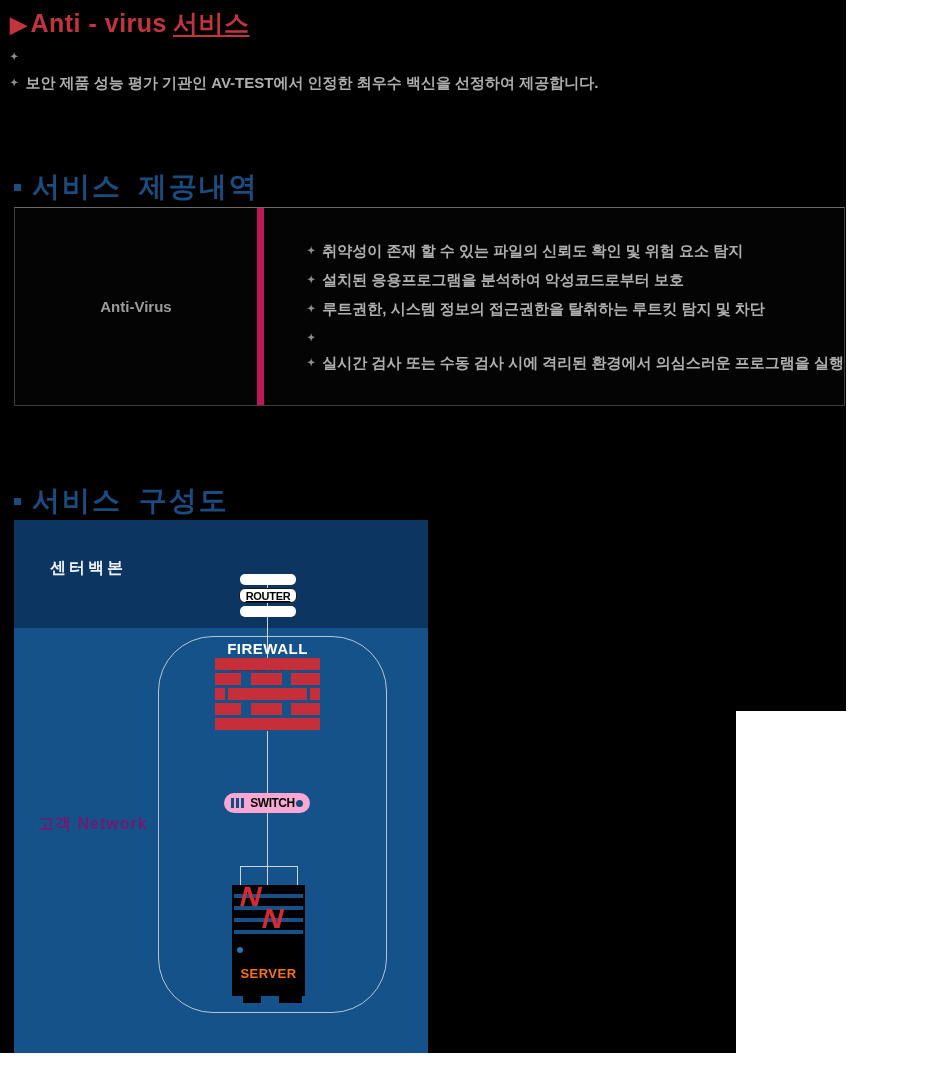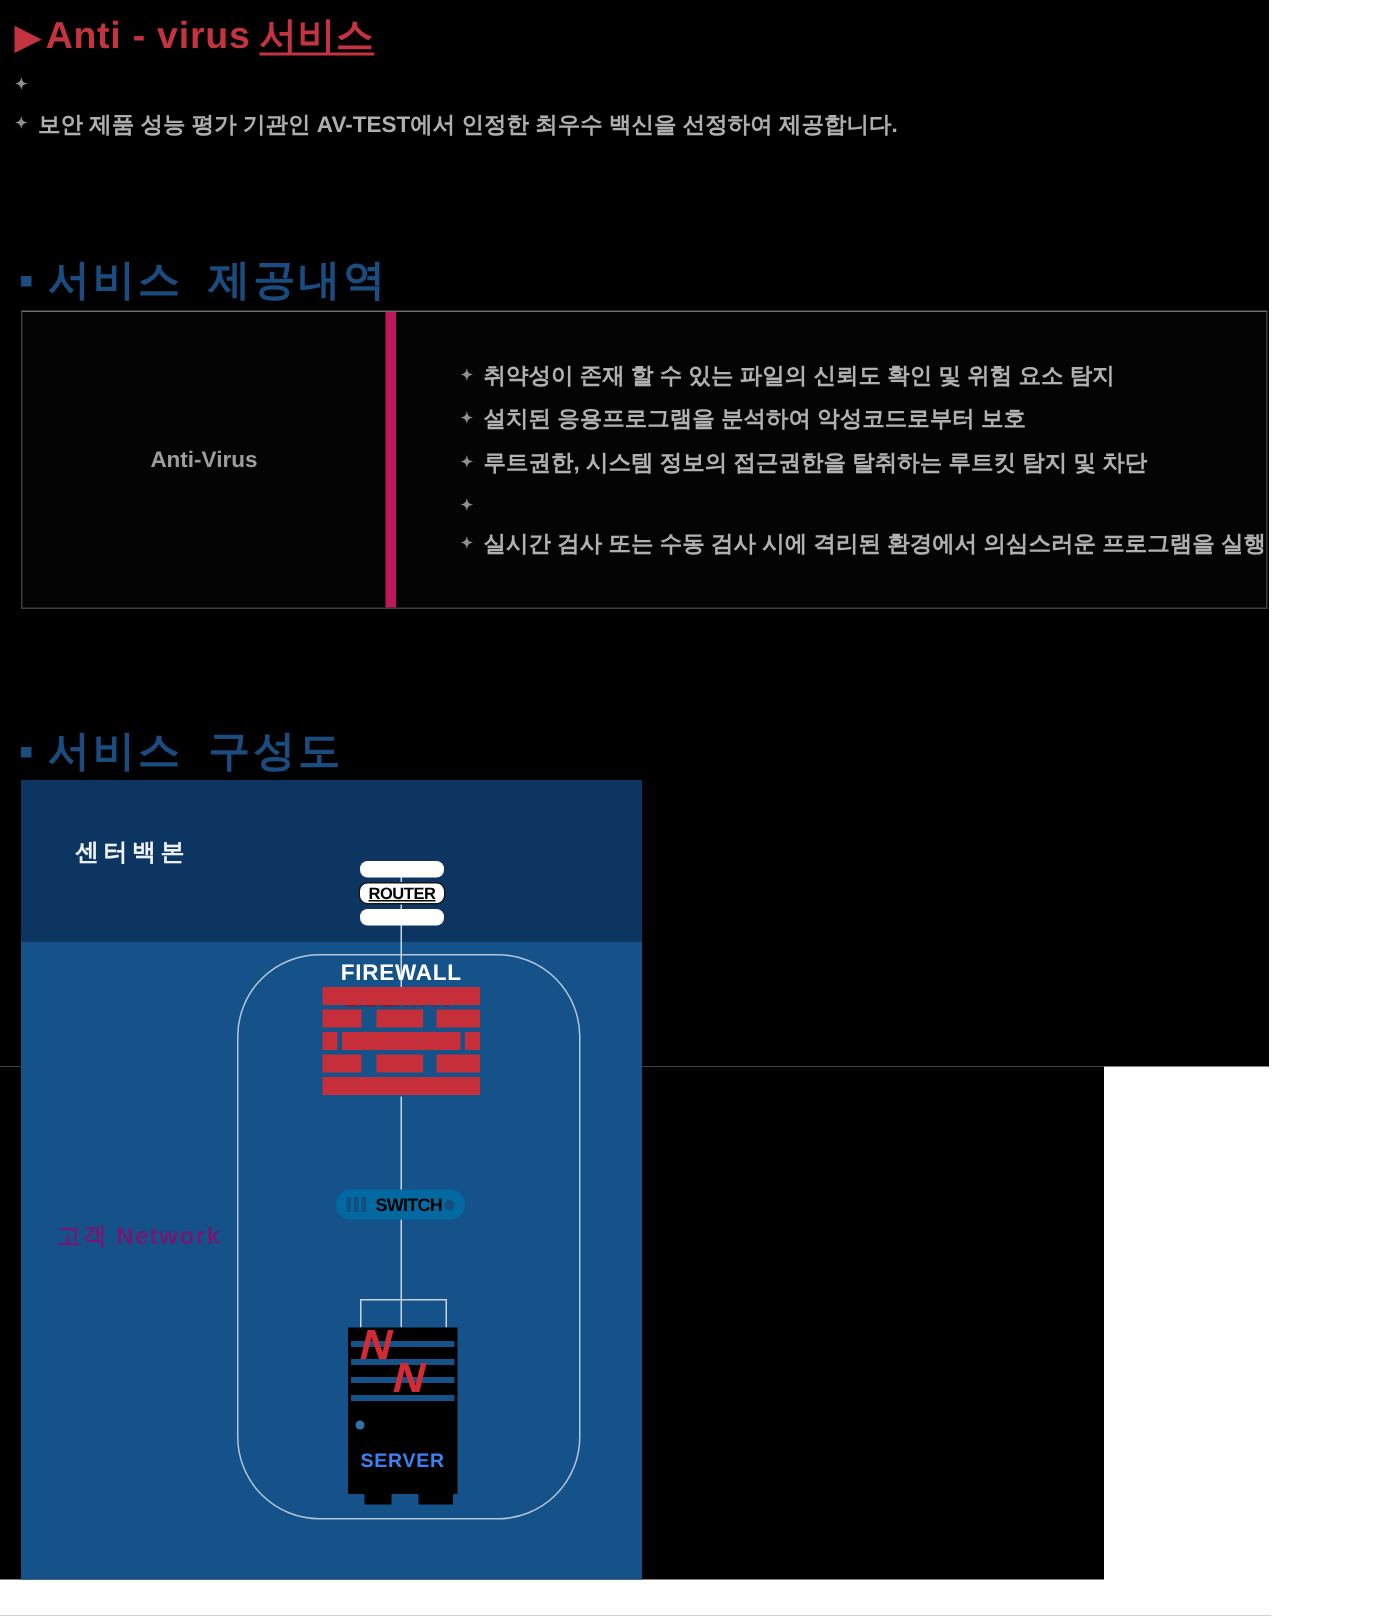--- a/index.html
+++ b/index.html
@@ -74,37 +74,37 @@
   .brow { height:12px; margin-bottom:3px; display:flex; justify-content:space-between; }
   .brick { background:var(--brick-red,#c62f3a); height:12px; }
   .b-full { width:100%; }
   .b-26 { width:26px; } .b-31 { width:31px; } .b-29 { width:29px; }
   .b-10 { width:10px; } .b-79 { width:79px; }
   .fw-mirror { position:absolute; left:201px; top:139px; width:105px; height:14px; line-height:14px;
                text-align:center; transform:scaleY(-1); color:#7e1b26; font-size:14px; font-weight:bold;
                letter-spacing:0.5px; overflow:hidden; }
 
   
-  .switch { position:absolute; left:210px; top:273px; width:86px; height:20px; background:#0369a1;
+  .switch { position:absolute; left:210px; top:273px; width:86px; height:20px; background:#f9a8d4;
             border-radius:10px; display:flex; align-items:center; padding:0 7px;justify-content:space-between; }
   .sw-bars { display:flex; gap:2px; margin-right:5px; }
   .sw-bars i { width:3px; height:10px; background:var(--switch-navy,#134e81); }
   .sw-label { flex:1; text-align:center; font-size:12px; font-weight:bold; color:#000; letter-spacing:-0.5px; }
   .sw-dot { width:7px; height:7px; border-radius:50%; background:var(--switch-navy,#134e81); flex:none; }
 
   
   .server { position:absolute; left:218px; top:365px; width:73px; height:111px; background:#000; }
   .slat { position:absolute; left:2px; right:2px; height:4px; background:var(--zone-bottom-blue,#15528a); }
   .s1 { top:9px; } .s2 { top:21px; } .s3 { top:33px; } .s4 { top:45px; }
   .logo-n { position:absolute; font-size:28px; font-weight:bold; color:var(--logo-red,#d22b35);
             transform:skewX(-14deg) scaleX(1.05); line-height:26px; }
   .n1 { left:9px; top:-1px; }
   .n2 { left:31px; top:21px; }
   .srv-dot { position:absolute; left:5px; top:62px; width:6px; height:6px; border-radius:50%; background:#3173a8; }
-  .srv-label { position:absolute; left:0; bottom:15px; width:100%; text-align:center; color:#3b82f6;
+  .srv-label { position:absolute; left:0; bottom:15px; width:100%; text-align:center; color:#f97316;
                font-size:13px; font-weight:bold; letter-spacing:0.5px; }
   .foot { position:absolute; top:111px; height:7px; background:#000; }
   .f1 { left:11px; width:18px; } .f2 { left:47px; width:23px; }
 </style>
 </head>
 <body>
 
 <div class="page">
   <div class="black-upper"></div>
   <div class="black-lower"></div>

